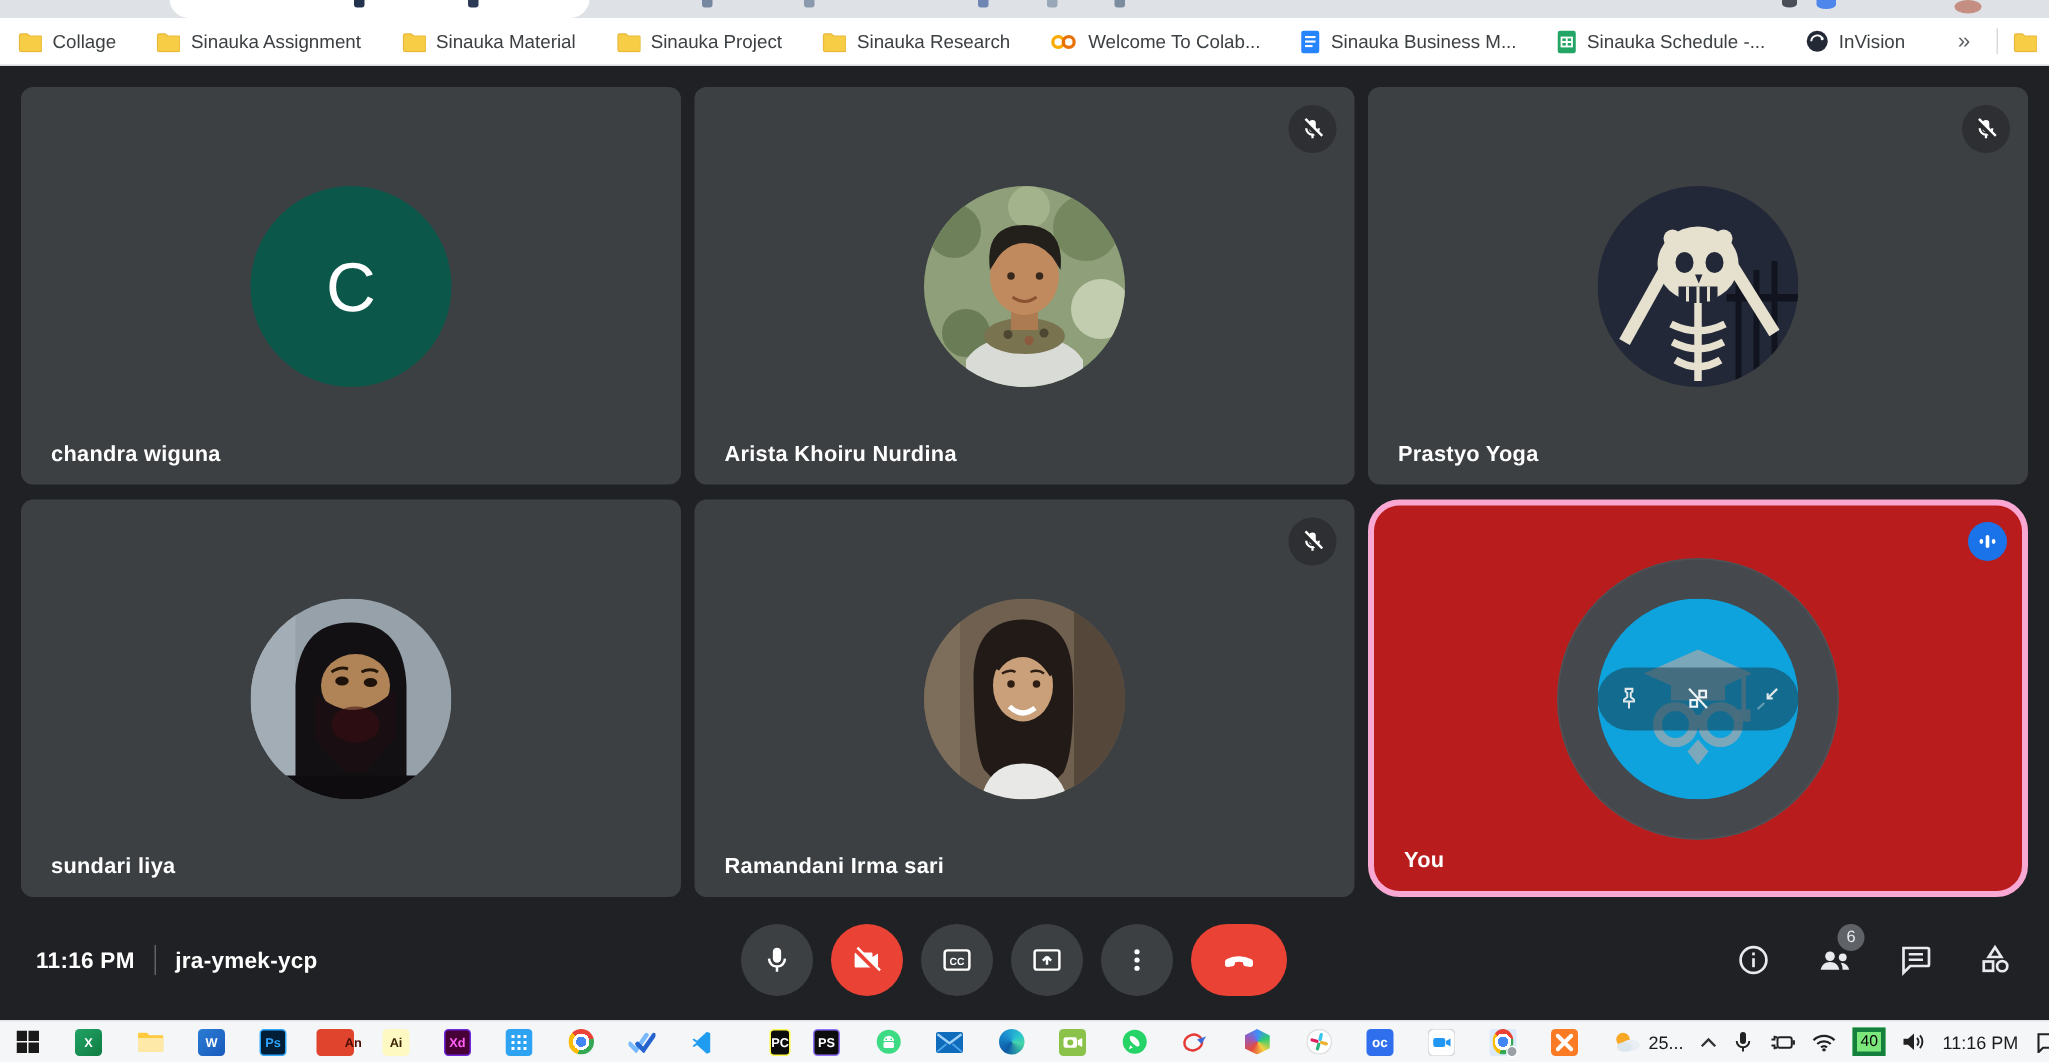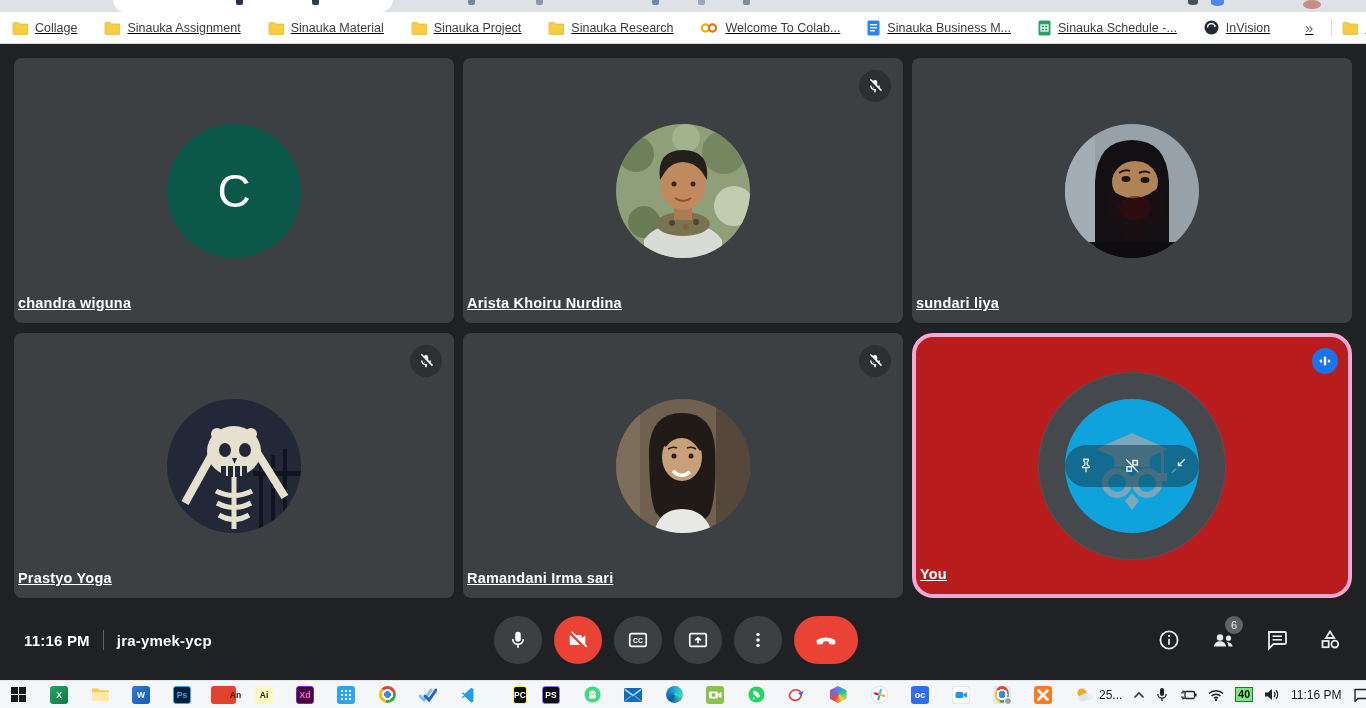--- a/index.html
+++ b/index.html
@@ -11,40 +11,40 @@
   .frag { position:absolute; top:0; width:7px; height:5px; border-radius:0 0 2px 2px; background:#6b7a8c; }
   .frag.f1{left:236px;background:#23324d;} .frag.f2{left:312px;background:#2d3a55;}
   .frag.f3{left:468px;background:#7688a0;} .frag.f4{left:536px;background:#8a99ad;}
   .frag.f5{left:652px;background:#6d86b2;} .frag.f6{left:698px;background:#9aa7b8;} .frag.f7{left:743px;background:#7d8da0;}
   .half-ic { position:absolute; top:0; border-radius:0 0 50% 50%; }
   .half-ic.dark { left:1188px; width:10px; height:5px; background:#4a4f57; }
   .half-ic.blue { left:1211px; width:13px; height:6px; background:#4f86ec; }
   .half-ic.avatar { left:1303px; width:18px; height:9px; background:#c58e83; }
 
   
-  .bookmarks { height:32px; background:#fff; border-bottom:1px solid #d8dadd; display:flex; align-items:center; padding:0 12px;text-decoration:underline; }
+  .bookmarks { height:32px; background:#fff; border-bottom:1px solid #d8dadd; display:flex; align-items:center; padding:0 12px; }
   .bm { display:flex; align-items:center; gap:7px; margin-right:27px; cursor:pointer; white-space:nowrap; }
   .bm-label { font-size:12.5px; color:#3c4043; }
   .bm-right { margin-left:auto; display:flex; align-items:center; }
   .bm-chevron { color:#5f6368; font-size:15px; padding:0 8px; cursor:pointer; }
   .bm-sep { width:1px; height:17px; background:#d8dadd; margin:0 10px; }
   svg.fav { display:block; }
 
   
   .stage { position:absolute; top:44px; left:0; right:0; bottom:28px; background:#202124; }
   .grid { position:absolute; top:14px; left:14px; right:14px; display:grid;
           grid-template-columns:repeat(3,1fr); grid-template-rows:265px 265px; gap:10px 9px; }
   .tile { position:relative; background:#3c4043; border-radius:8px; overflow:hidden; }
   .tile.self { border:4px solid #f9a8d4; border-radius:21px; background:#b91c1c; }
   .av-center { position:absolute; inset:0; display:flex; align-items:center; justify-content:center; }
   .avatar { width:134px; height:134px; border-radius:50%; overflow:hidden; flex:none; }
   .avatar svg { display:block; width:100%; height:100%; }
   .avatar.initial { background:#0b574a; display:flex; align-items:center; justify-content:center; }
   .avatar.initial span { color:#fff; font-size:46px; font-weight:400; }
-  .tile-name { position:absolute; left:4px; bottom:12px; color:#fff; font-size:14.5px; font-weight:700; letter-spacing:.2px;text-decoration:underline; }
+  .tile-name { position:absolute; left:20px; bottom:12px; color:#fff; font-size:14.5px; font-weight:700; letter-spacing:.2px; }
   .mute-badge { position:absolute; top:12px; right:12px; width:32px; height:32px; border-radius:50%;
                 background:rgba(32,33,36,.55); display:flex; align-items:center; justify-content:center; }
   .halo { position:absolute; left:50%; top:50%; transform:translate(-50%,-50%); width:188px; height:188px;
           border-radius:50%; background:#45484d; border:1px solid rgba(255,255,255,.06); }
   .speak-badge { position:absolute; top:11px; right:10px; width:26px; height:26px; border-radius:50%;
                  background:#1a73e8; display:flex; align-items:center; justify-content:center; }
   .hover-pill { position:absolute; left:50%; top:50%; transform:translate(-50%,-50%); width:134px; height:42px;
                 border-radius:21px; background:rgba(23,62,80,.55); display:flex; align-items:center;
                 justify-content:space-between; padding:0 12px; }
 
@@ -81,21 +81,21 @@
   .chip-ps2 { background:#0c0c0c; color:#fff; border:1.5px solid #9173ff; }
   .chip-oc { background:#2f6fed; color:#fff; font-size:9px;text-align:center; }
   .circle { border-radius:50%; }
   .chrome-ball { width:17px; height:17px; border-radius:50%;
     background: radial-gradient(circle at 50% 50%, #4285f4 0 3.5px, #fff 3.5px 5.5px, rgba(0,0,0,0) 5.5px),
                 conic-gradient(from -45deg, #ea4335 0 120deg, #34a853 120deg 240deg, #fbbc05 240deg 360deg); }
   .tb-slot-active { background:#dceafb; border-radius:2px; padding:2px; }
   .tray { margin-left:auto; display:flex; align-items:center; gap:11px; padding-right:10px; }
   .tray-item { display:flex; align-items:center; gap:4px; cursor:pointer; }
   .tray-txt { font-size:12px; color:#1b1b1b; white-space:nowrap; }
-  .batt-chip { background:#7ce87c; border:1px solid #15803d; color:#000; font-size:10.5px; font-weight:700; padding:0 2px; line-height:13px; }
+  .batt-chip { background:#7ce87c; border:3px solid #15803d; color:#000; font-size:10.5px; font-weight:400; padding:0 2px; line-height:13px; }
 </style>
 </head>
 <body>
 
 <div class="chrome-strip">
   <div class="omnibox-partial"></div>
   <div class="frag f1"></div>
   <div class="frag f2"></div>
   <div class="frag f3"></div>
   <div class="frag f4"></div>
@@ -222,40 +222,20 @@
       <div class="mute-badge">
         <svg width="20" height="20" viewBox="0 0 20 20">
             <path d="M10 4a2.2 2.2 0 0 1 2.2 2.2v3.6A2.2 2.2 0 0 1 10 12a2.2 2.2 0 0 1-2.2-2.2V6.2A2.2 2.2 0 0 1 10 4z" fill="#fff"></path>
             <path d="M5.8 9.5a4.2 4.2 0 0 0 8.4 0" stroke="#fff" fill="none" stroke-width="1.5"></path>
             <line x1="10" y1="13.7" x2="10" y2="16.2" stroke="#fff" stroke-width="1.5"></line>
             <line x1="4.2" y1="4.4" x2="15.4" y2="15.8" stroke="#2a2b2e" stroke-width="3"></line>
             <line x1="5.3" y1="3.2" x2="16.5" y2="14.6" stroke="#fff" stroke-width="1.6"></line>
           </svg>
       </div>
       <span class="tile-name">Arista Khoiru Nurdina</span>
-    </div>
-
-    <div class="tile">
-      <div class="av-center">
-        <div class="avatar">
-          <svg viewBox="0 0 134 134">
-              <rect width="134" height="134" fill="#96a1aa"></rect>
-              <rect width="30" height="134" fill="#a3adb5"></rect>
-              <path d="M67 16q-35 0-37 42v76h74V58q-2-42-37-42z" fill="#121013"></path>
-              <ellipse cx="70" cy="58" rx="23" ry="21" fill="#b08457"></ellipse>
-              <ellipse cx="61" cy="55" rx="4.5" ry="3" fill="#1e130b"></ellipse>
-              <ellipse cx="80" cy="56" rx="4.5" ry="3" fill="#1e130b"></ellipse>
-              <path d="M54 49q6-4 11-2M74 49q6-3 11 0" stroke="#241709" stroke-width="2" fill="none"></path>
-              <path d="M43 63q27 24 54-3v32l-20 24H63L43 94z" fill="#190f12"></path>
-              <ellipse cx="70" cy="84" rx="16" ry="12" fill="#3c0f12" opacity=".55"></ellipse>
-              <rect y="118" width="134" height="16" fill="#0e0c0f"></rect>
-            </svg>
-        </div>
-      </div>
-      <span class="tile-name">sundari liya</span>
     </div>
 
     <div class="tile">
       <div class="av-center">
         <div class="avatar">
           <svg viewBox="0 0 134 134">
               <rect width="134" height="134" fill="#232838"></rect>
               <rect x="92" y="62" width="4" height="72" fill="#11141f"></rect>
               <rect x="104" y="56" width="4" height="78" fill="#11141f"></rect>
               <rect x="116" y="50" width="4" height="84" fill="#11141f"></rect>
@@ -286,20 +266,40 @@
             <line x1="5.3" y1="3.2" x2="16.5" y2="14.6" stroke="#fff" stroke-width="1.6"></line>
           </svg>
       </div>
       <span class="tile-name">Prastyo Yoga</span>
     </div>
 
     <div class="tile">
       <div class="av-center">
         <div class="avatar">
           <svg viewBox="0 0 134 134">
+              <rect width="134" height="134" fill="#96a1aa"></rect>
+              <rect width="30" height="134" fill="#a3adb5"></rect>
+              <path d="M67 16q-35 0-37 42v76h74V58q-2-42-37-42z" fill="#121013"></path>
+              <ellipse cx="70" cy="58" rx="23" ry="21" fill="#b08457"></ellipse>
+              <ellipse cx="61" cy="55" rx="4.5" ry="3" fill="#1e130b"></ellipse>
+              <ellipse cx="80" cy="56" rx="4.5" ry="3" fill="#1e130b"></ellipse>
+              <path d="M54 49q6-4 11-2M74 49q6-3 11 0" stroke="#241709" stroke-width="2" fill="none"></path>
+              <path d="M43 63q27 24 54-3v32l-20 24H63L43 94z" fill="#190f12"></path>
+              <ellipse cx="70" cy="84" rx="16" ry="12" fill="#3c0f12" opacity=".55"></ellipse>
+              <rect y="118" width="134" height="16" fill="#0e0c0f"></rect>
+            </svg>
+        </div>
+      </div>
+      <span class="tile-name">sundari liya</span>
+    </div>
+
+    <div class="tile">
+      <div class="av-center">
+        <div class="avatar">
+          <svg viewBox="0 0 134 134">
               <rect width="134" height="134" fill="#6f6050"></rect>
               <rect x="100" width="34" height="134" fill="#55473a"></rect>
               <rect width="24" height="134" fill="#7d6d5b"></rect>
               <path d="M66 14q-31 0-33 36 0 52 7 64l13 14h28l12-12q8-16 6-66-2-36-33-36z" fill="#221a16"></path>
               <ellipse cx="66" cy="58" rx="20" ry="24" fill="#c9a07a"></ellipse>
               <path d="M46 46q8-18 22-16t20 18l-4 4q-8-13-18-13t-16 9z" fill="#221a16"></path>
               <circle cx="58" cy="57" r="2.5" fill="#2e1d12"></circle>
               <circle cx="75" cy="57" r="2.5" fill="#2e1d12"></circle>
               <path d="M52 50q5-3 9-1M71 49q5-2 9 1" stroke="#2e1d12" stroke-width="1.6" fill="none"></path>
               <path d="M57 72q8 8 17 1" stroke="#fff" stroke-width="3.5" fill="none"></path>

